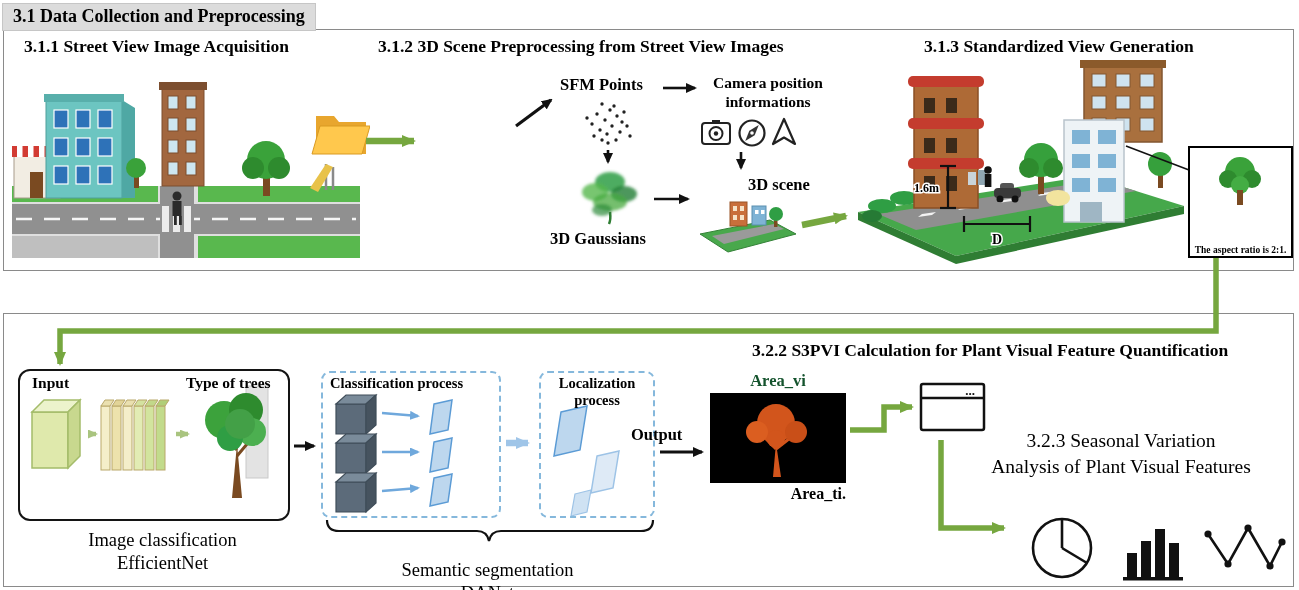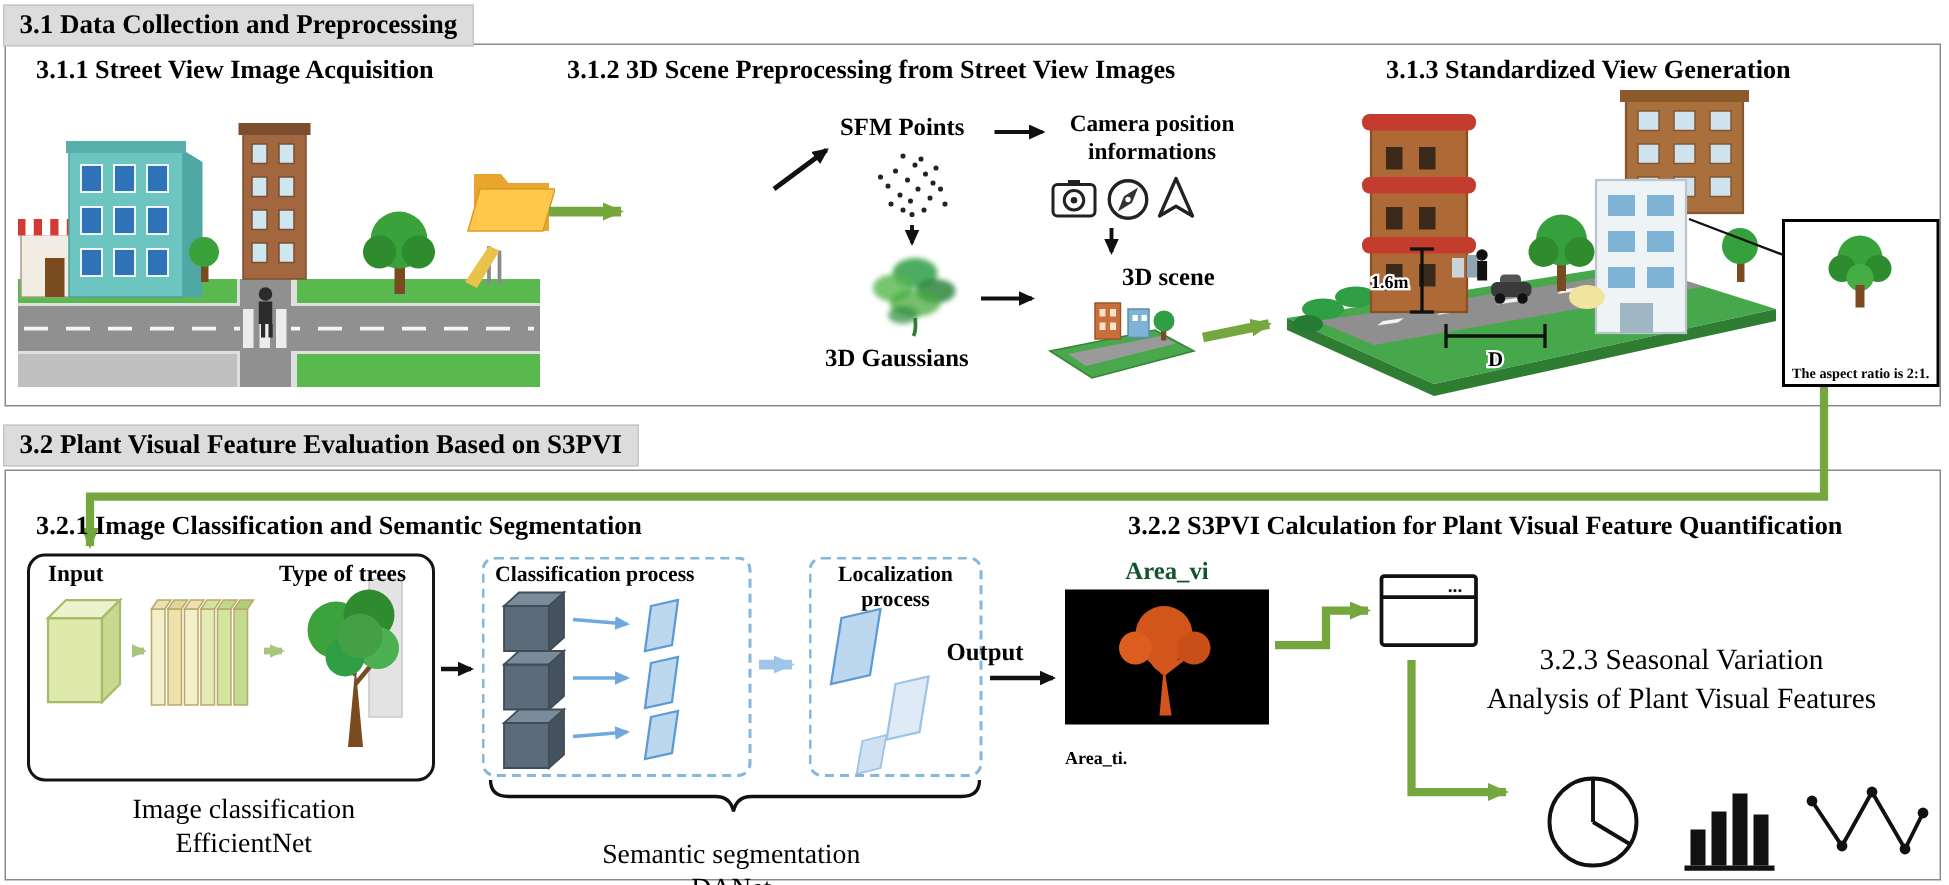--- a/index.html
+++ b/index.html
@@ -318,24 +318,22 @@
     <svg width="101" height="64" viewBox="0 0 101 64">
       <circle cx="50" cy="24" r="15" fill="#3AA23A"></circle>
         <circle cx="38" cy="31" r="9" fill="#2E8B2E"></circle>
       <circle cx="62" cy="31" r="9" fill="#2E8B2E"></circle>
         <circle cx="50" cy="37" r="9" fill="#44AD44"></circle>
       <rect x="47" y="42" width="6" height="15" fill="#7A4A21"></rect>
     </svg>
     <div class="frame-caption">The aspect ratio is 2:1.</div>
   </div>
 
-  <div class="badge" style="left:2px; top:283px;">3.2 Plant Visual Feature Evaluation Based on S3PVI</div>
   <div class="panel" style="left:3px; top:313px; width:1291px; height:274px;"></div>
 
-  <div class="title" style="left:24px; top:340px;">3.2.1 Image Classification and Semantic Segmentation</div>
   <div class="title" style="left:752px; top:340px;">3.2.2 S3PVI Calculation for Plant Visual Feature Quantification</div>
 
   <div class="class-box"></div>
   <div class="lbl" style="left:32px; top:374px; font-size:15.5px;">Input</div>
   <div class="lbl" style="left:186px; top:374px; font-size:15.5px;">Type of trees</div>
 
   <div class="ill" style="left:26px; top:390px;">
     <svg width="62" height="84" viewBox="0 0 62 84">
       <polygon points="6,22 42,22 42,78 6,78" fill="#DFE9AC" stroke="#A4BC6A" stroke-width="1.5"></polygon>
       <polygon points="6,22 18,10 54,10 42,22" fill="#ECF3CC" stroke="#A4BC6A" stroke-width="1.5"></polygon>
@@ -438,21 +436,21 @@
   <div class="blackbox">
     <svg width="136" height="90" viewBox="0 0 136 90">
       <path d="M66,56 L50,40 M66,56 L84,42" stroke="#D2551C" stroke-width="3" fill="none"></path>
       <polygon points="63,84 66,50 71,84" fill="#D2551C"></polygon>
       <circle cx="66" cy="30" r="19" fill="#D2551C"></circle>
         <circle cx="47" cy="39" r="11" fill="#DB5E20"></circle>
       <circle cx="86" cy="39" r="11" fill="#C94F18"></circle>
         <circle cx="66" cy="46" r="9" fill="#D2551C"></circle>
     </svg>
   </div>
-  <div class="lbl" style="left:710px; top:485px; width:136px; text-align:left; font-size:12px;margin-top:13px;">Area_ti.</div>
+  <div class="lbl" style="left:710px; top:485px; width:136px; text-align:right; font-size:16px;">Area_ti.</div>
 
   <div class="ill" style="left:919px; top:381px;">
     <svg width="68" height="54" viewBox="0 0 68 54">
       <rect x="2" y="3" width="63" height="46" rx="2" fill="#fff" stroke="#111" stroke-width="2.5"></rect>
       <line x1="2" y1="17" x2="65" y2="17" stroke="#111" stroke-width="2.5"></line>
       <text x="51" y="13.5" font-size="13" font-weight="bold" text-anchor="middle" fill="#111">...</text>
     </svg>
   </div>
 
   <div class="cap" style="left:946px; top:428px; width:350px; font-size:19.5px; line-height:1.35;">

